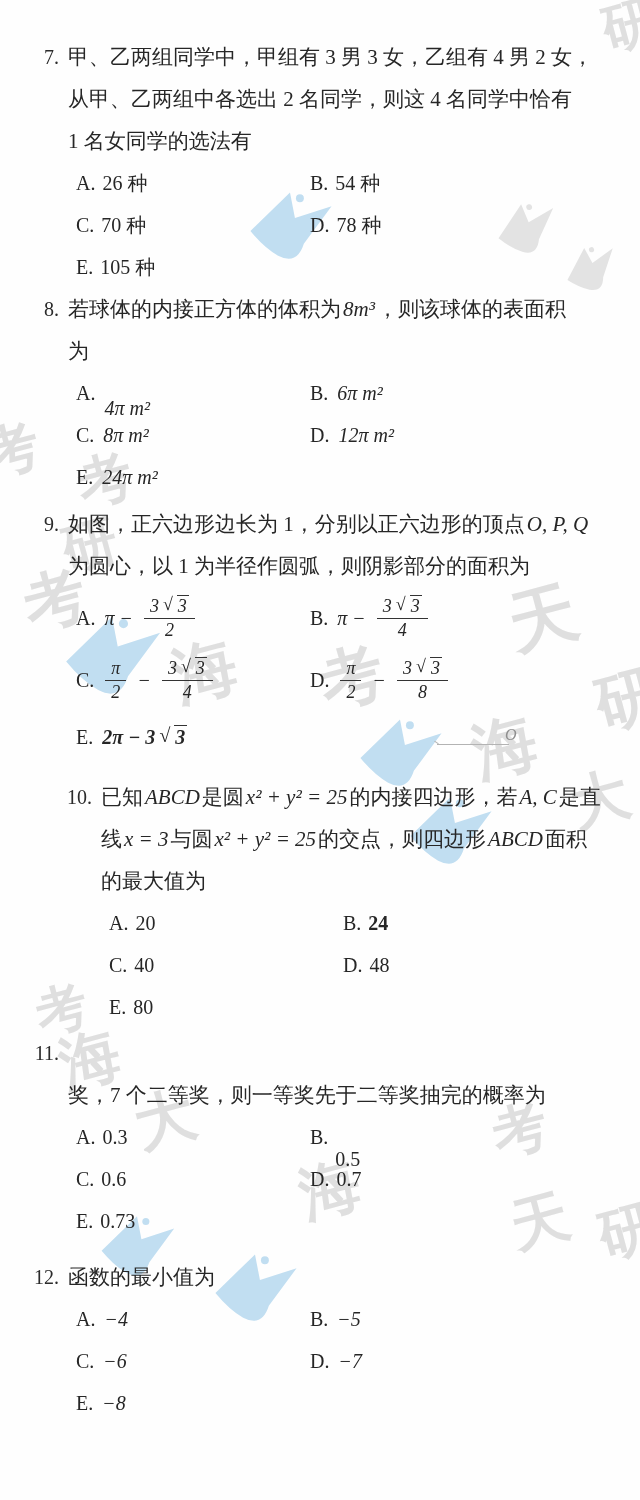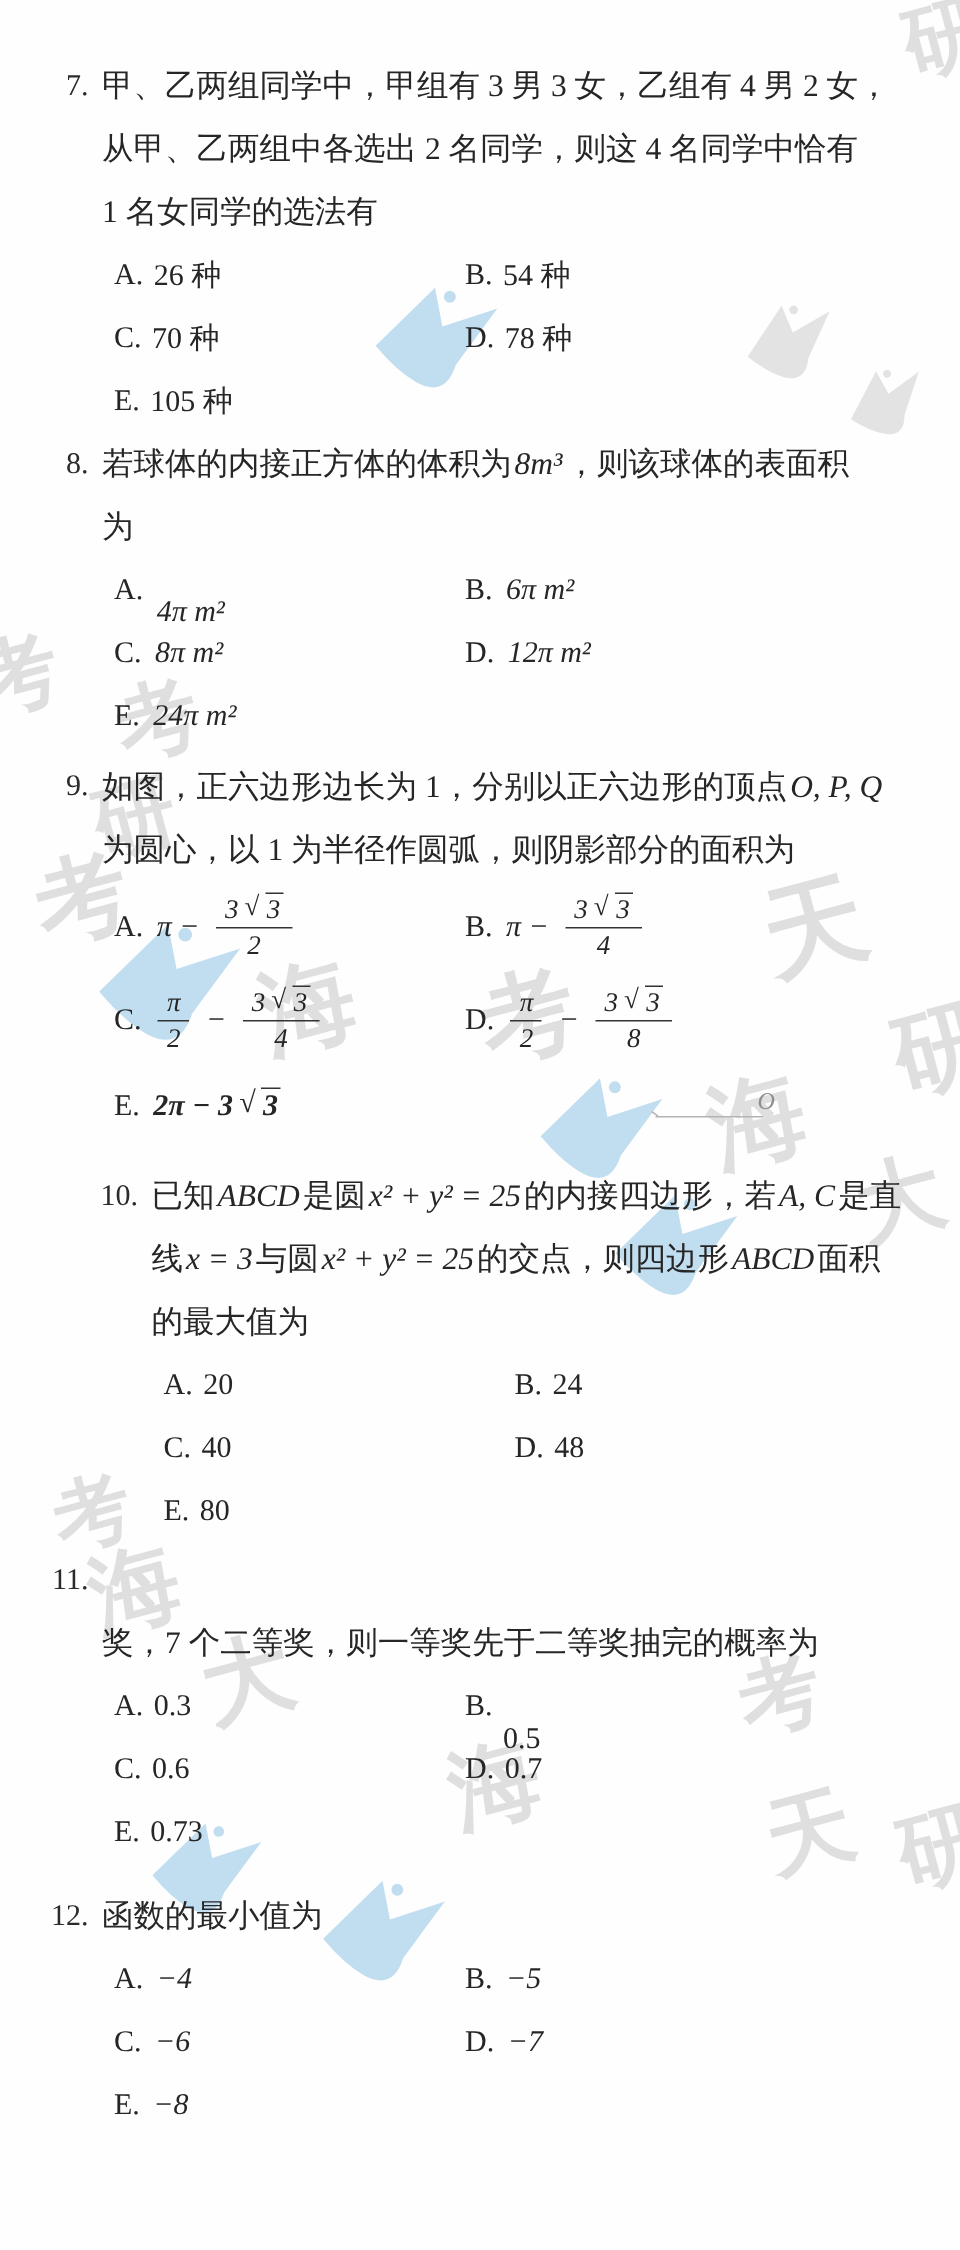--- a/index.html
+++ b/index.html
@@ -333,21 +333,21 @@
         </div>
         <div class="row opt-row">
           <div class="opt">
             <span class="opt-label">A.</span>
             <span class="opt-content" style="display: flex; align-items: center;">
               <span class="cn">20</span>
             </span>
           </div>
           <div class="opt">
             <span class="opt-label">B.</span>
-            <span class="opt-content" style="display: flex; align-items: center;">
+            <span class="opt-content" style="display: flex; align-items: center; font-weight: bold;">
               <span class="cn">24</span>
             </span>
           </div>
         </div>
         <div class="row opt-row">
           <div class="opt">
             <span class="opt-label">C.</span>
             <span class="opt-content" style="display: flex; align-items: center;">
               <span class="cn">40</span>
             </span>

